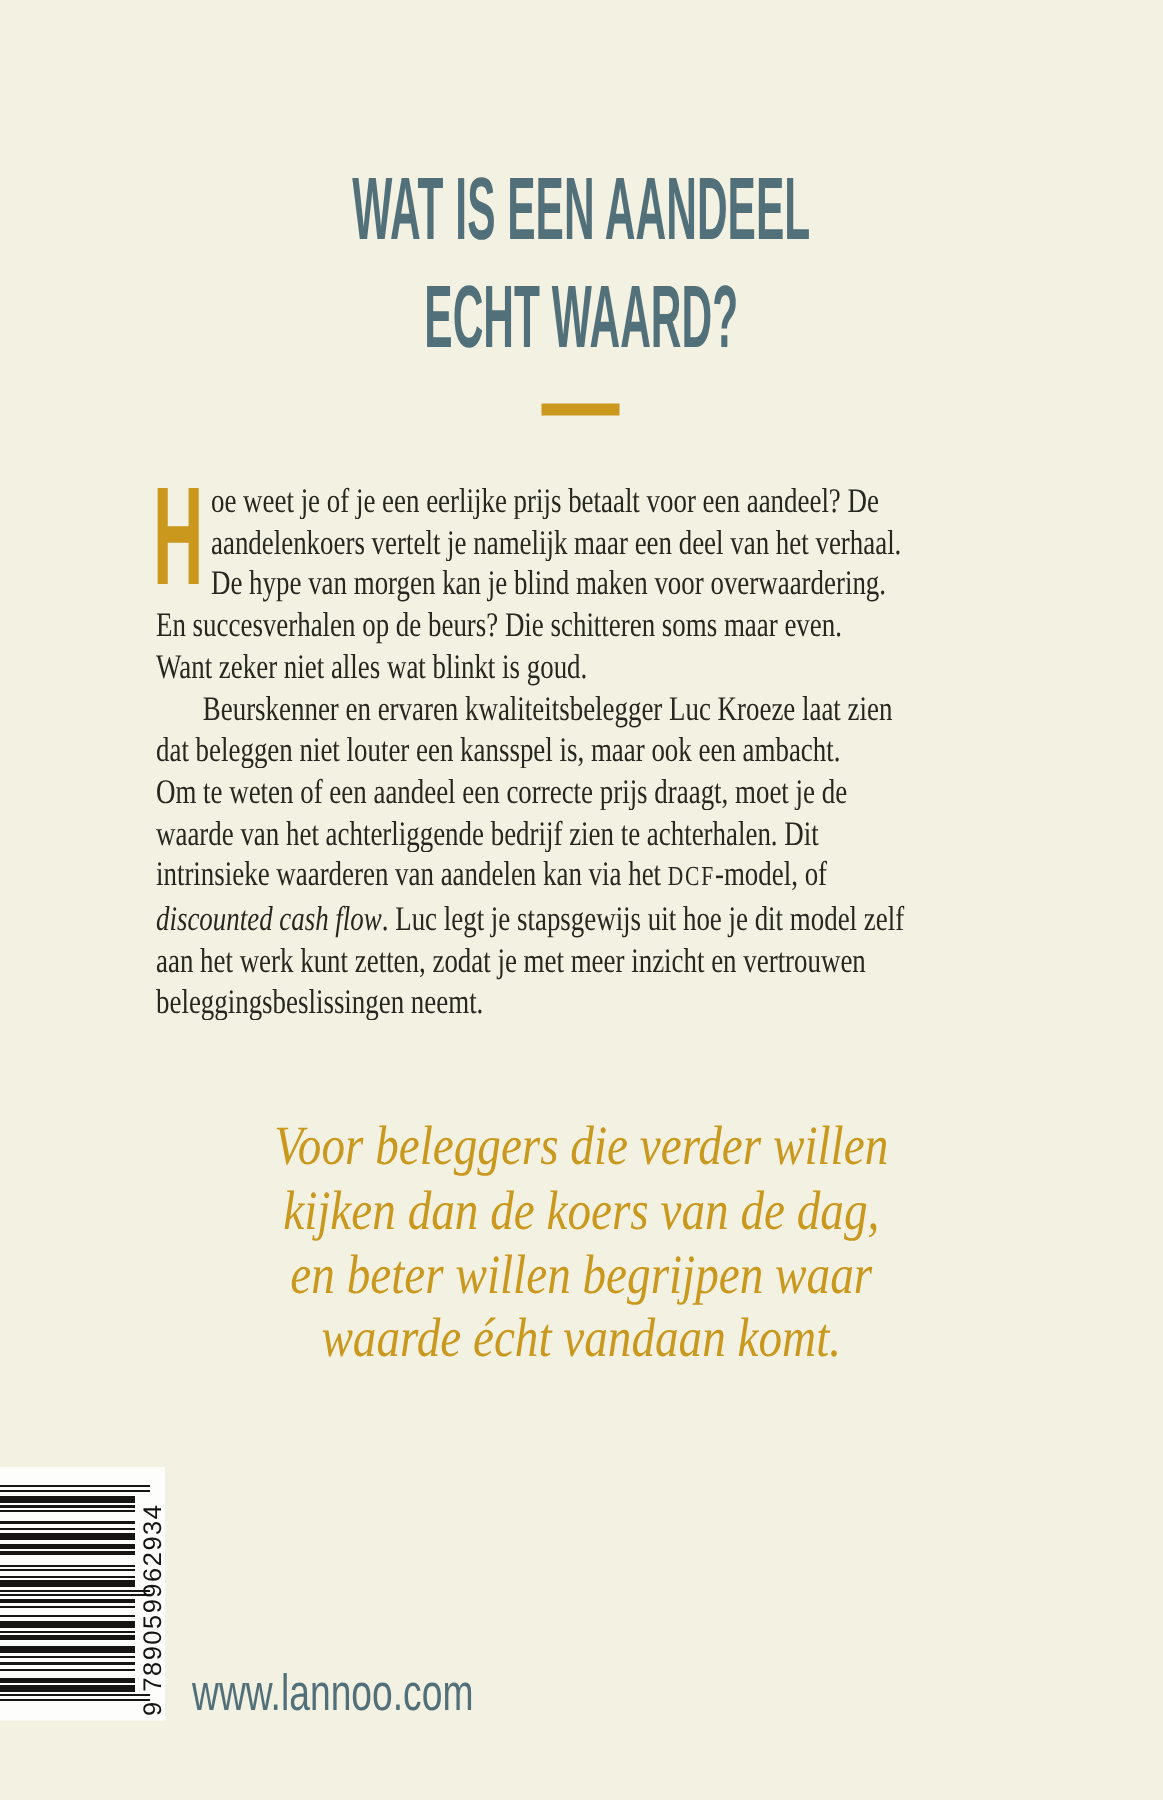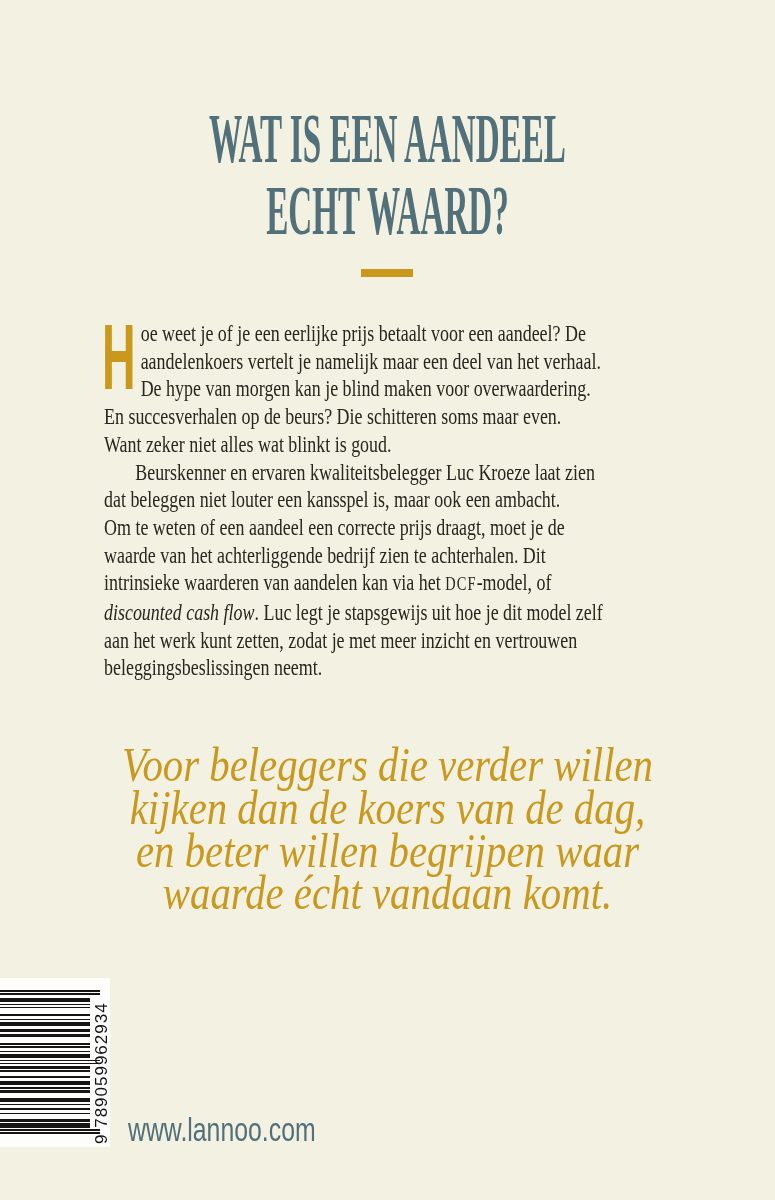--- a/index.html
+++ b/index.html
@@ -1,21 +1,21 @@
 <!DOCTYPE html>
 <html style="--background: #f2f1e2; --title: #52707a; --gold: #c9981c; --body_text: #27261f; --barcode_bg: #fdfdfb; --barcode_bars: #161513;"><head>
 <meta charset="utf-8">
 <style>
   html,body{margin:0;padding:0;}
   body{width:775px;height:1200px;overflow:hidden;font-family:"Liberation Serif",serif;}
   .cover{position:relative;width:775px;height:1200px;background:var(--background,#f2f1e2);overflow:hidden;}
 
   
   .title{position:absolute;top:103px;left:0;width:775px;color:var(--title,#52707a);
-         font-family:Liberation Serif, serif;font-weight:700;font-size:69px;line-height:72px;}
+         font-family:Liberation Sans, sans-serif;font-weight:700;font-size:59px;line-height:72px;}
   .tline{white-space:nowrap;text-align:center;transform:scaleX(0.48);}
 
   
   .dash{position:absolute;left:361px;top:269px;width:52px;height:8px;background:var(--gold,#c9981c);}
 
   
   .dropcap{position:absolute;left:102px;top:323px;color:var(--gold,#c9981c);
            font-family:"Liberation Sans",sans-serif;font-weight:700;font-size:93px;line-height:68px;
            transform:scaleX(0.5);transform-origin:0 0;}
 
@@ -23,21 +23,21 @@
   .blurb{position:absolute;left:104px;top:320px;width:760px;color:var(--body_text,#27261f);
          font-size:23px;line-height:27.7px;}
   .bline{white-space:nowrap;transform:scaleX(0.78);transform-origin:0 50%;}
   .bline.gut{padding-left:47px;}
   .bline.ind{padding-left:40px;}
   .it{font-style:italic;}
   .sc{font-size:0.8em;letter-spacing:1.5px;}
 
   
   .tagline{position:absolute;top:744px;left:0;width:775px;color:var(--gold,#c9981c);
-           font-style:italic;font-size:48px;line-height:42.8px;}
+           font-style:italic;font-size:37px;line-height:42.8px;}
   .qline{white-space:nowrap;text-align:center;transform:scaleX(0.85);}
 
   
   .barcode-box{position:absolute;left:0;top:978px;width:110px;height:169px;background:var(--barcode_bg,#fdfdfb);}
   .bars{position:absolute;left:0;top:12px;width:100px;height:144px;}
   .isbn{position:absolute;left:93px;top:166px;width:158px;height:17px;
         transform:rotate(-90deg);transform-origin:0 0;
         font-family:"Liberation Sans",sans-serif;font-size:17px;line-height:17px;
         letter-spacing:1px;color:#131313;}
 

